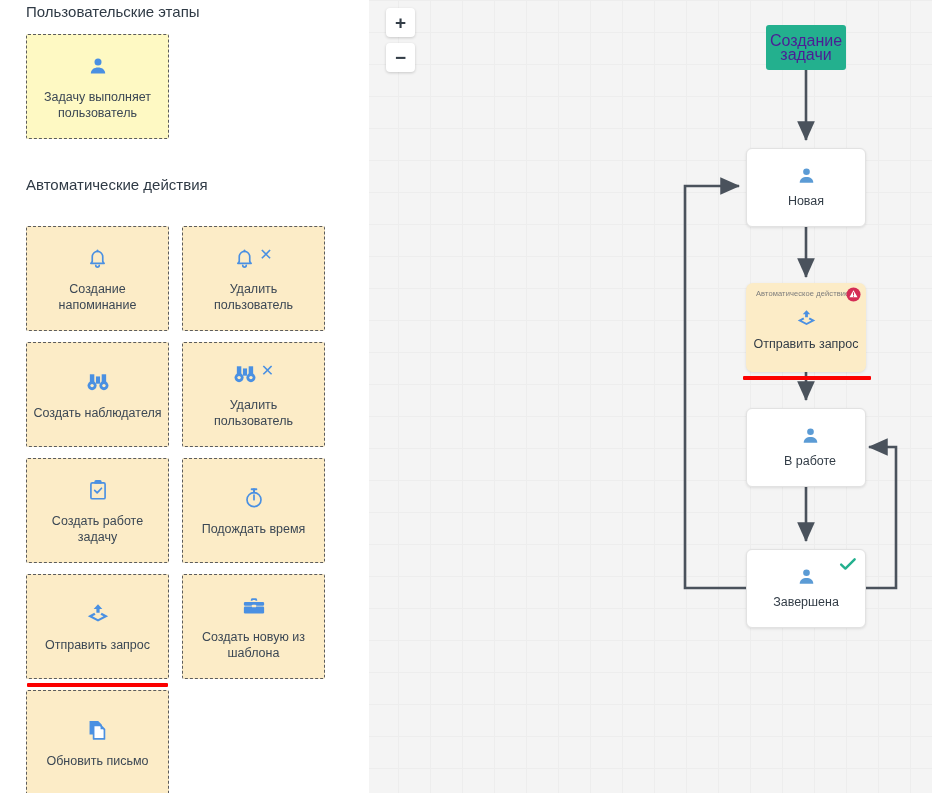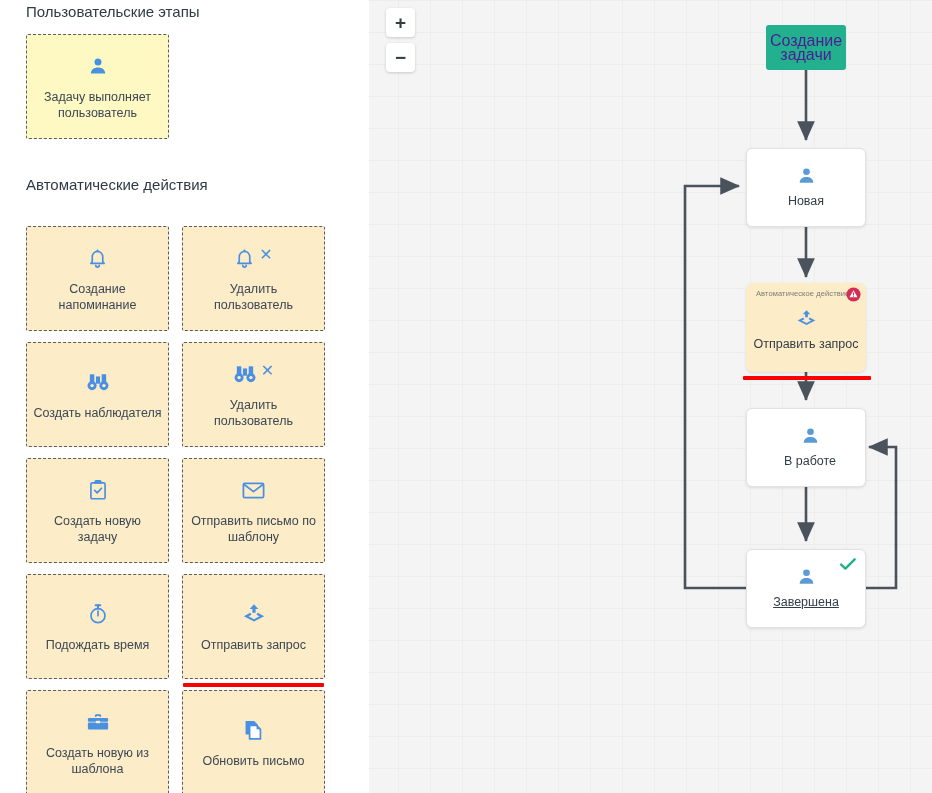--- a/index.html
+++ b/index.html
@@ -284,32 +284,23 @@
       </div>
 
       <div class="palette-card action">
         <span class="ico">
           <svg width="20" height="22" viewBox="0 0 24 26" fill="none" stroke="#4a90e2" stroke-width="2" stroke-linecap="round" stroke-linejoin="round">
             <rect x="3.5" y="4.5" width="17" height="19" rx="1.6"></rect>
             <path d="M8.6 4.5V3a1 1 0 0 1 1-1h4.8a1 1 0 0 1 1 1v1.5z" fill="#4a90e2"></path>
             <path d="M8 13.5l3 3 5.2-5.6"></path>
           </svg>
         </span>
-        <span class="label">Создать новую задачу</span>
-      </div>
-
-      <div class="palette-card action">
-        <span class="ico">
-          <svg width="23" height="19" viewBox="0 0 26 20" fill="none" stroke="#4a90e2" stroke-width="2" stroke-linecap="round" stroke-linejoin="round">
-            <rect x="1.6" y="2" width="22.8" height="16" rx="1.6"></rect>
-            <path d="M2.4 3.2L13 11.3 23.6 3.2"></path>
-          </svg>
-        </span>
-        <span class="label">Отправить письмо по шаблону</span>
-      </div>
+        <span class="label">Создать работе задачу</span>
+      </div>
+
 
       <div class="palette-card action">
         <span class="ico">
           <svg width="20" height="22" viewBox="0 0 24 26" fill="none" stroke="#4a90e2" stroke-width="2" stroke-linecap="round" stroke-linejoin="round">
             <circle cx="12" cy="15" r="8.4"></circle>
             <path d="M12 9.4V15"></path>
             <path d="M9.2 2.6h5.6" stroke-width="2.4"></path>
             <path d="M12 2.6v3.9" stroke-width="2.4"></path>
           </svg>
         </span>
@@ -419,21 +410,21 @@
     <div class="node stage" style="left:377px; top:408px; width:120px; height:79px;padding-left:8px;">
       <span class="n-ico">
         <svg width="19" height="19" viewBox="0 0 24 24" fill="#5b9bd5">
           <circle cx="12" cy="7.2" r="4.2"></circle>
           <path d="M3.4 21c0-4.7 3.9-7.2 8.6-7.2s8.6 2.5 8.6 7.2z"></path>
         </svg>
       </span>
       <span class="n-label">В работе</span>
     </div>
 
-    <div class="node stage" style="left:377px; top:549px; width:120px; height:79px;text-decoration:underline;">
+    <div class="node stage" style="left:377px; top:549px; width:120px; height:79px;">
       <span class="check-badge">
         <svg width="18" height="14" viewBox="0 0 20 16" fill="none" stroke="#23b08e" stroke-width="2.8" stroke-linecap="round" stroke-linejoin="round">
           <path d="M2.2 8.6l4.8 4.6L17.6 2.6"></path>
         </svg>
       </span>
       <span class="n-ico">
         <svg width="19" height="19" viewBox="0 0 24 24" fill="#5b9bd5">
           <circle cx="12" cy="7.2" r="4.2"></circle>
           <path d="M3.4 21c0-4.7 3.9-7.2 8.6-7.2s8.6 2.5 8.6 7.2z"></path>
         </svg>

